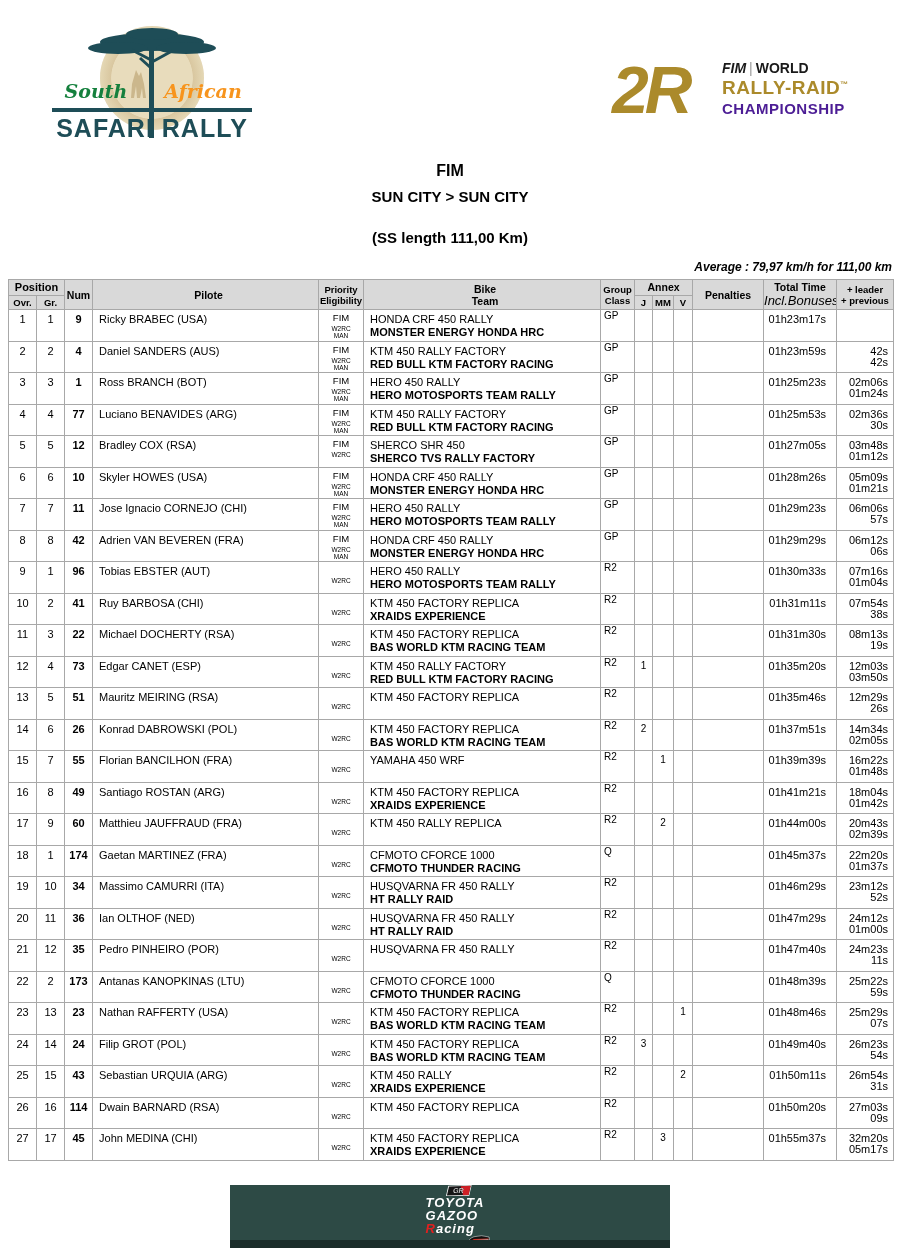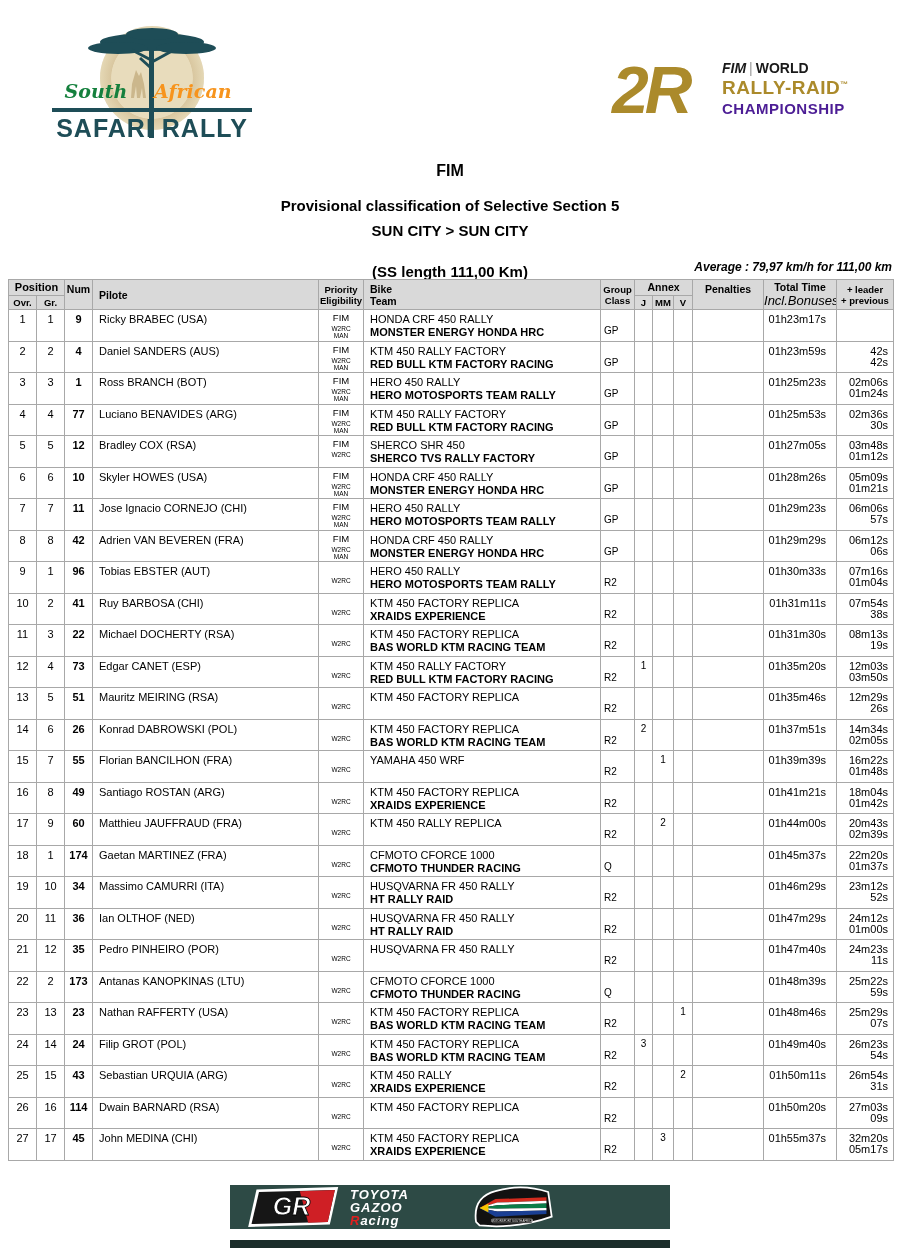--- a/index.html
+++ b/index.html
@@ -7,21 +7,21 @@
   body { position:relative; width:900px; height:1248px; overflow:hidden; }
 
   
   .logo-safari { position:absolute; left:52px; top:18px; width:200px; height:128px; }
   .safari-circle { position:absolute; left:48px; top:8px; width:104px; height:104px; border-radius:50%;
      background:radial-gradient(circle, #e8dcbc 55%, #d9c7a0 56%, #e4d7b4 70%, #d9c7a0 71%, #e8dcbc 85%); }
   .safari-tree { position:absolute; left:0; top:0; width:200px; height:128px; }
   .safari-south { position:absolute; left:2px; top:62px; width:84px; font-family:"DejaVu Serif", serif;
      font-style:italic; font-weight:bold; font-size:19px; color:#15803d; text-align:center; }
   .safari-african { position:absolute; right:0px; top:62px; width:98px; font-family:"DejaVu Serif", serif;
-     font-style:italic; font-weight:bold; font-size:19px; color:#f7941d; }
+     font-style:italic; font-weight:bold; font-size:19px; color:#f7941d; text-align:center; }
   .safari-bar { position:absolute; left:0; top:90px; width:200px; height:4px; background:#1e4d57; }
   .safari-name { position:absolute; left:0; top:96px; width:200px; text-align:center; font-size:25px;
      font-weight:bold; letter-spacing:1px; color:#1e4d57; }
 
   .logo-w2rc { position:absolute; left:612px; top:48px; width:240px; height:90px; }
   .w2rc-mark { position:absolute; left:0; top:2px; font-size:66px; line-height:80px; font-weight:bold;
      font-style:italic; color:#ab8a2b; letter-spacing:-4px; }
   .w2rc-text { position:absolute; left:110px; top:12px; }
   .w2rc-line1 { font-size:14px; font-weight:bold; color:#1a1a1a; }
   .w2rc-line1 .fim { font-style:italic; }
@@ -36,42 +36,42 @@
   .t-class { font-size:15px; font-weight:bold; margin-top:17px; }
   .t-route { font-size:15px; font-weight:bold; margin-top:8px; }
   .t-len   { font-size:15px; font-weight:bold; margin-top:24px; }
   .t-avg { position:absolute; right:8px; top:260px; font-size:12px; font-weight:bold; font-style:italic; }
 
   
   table { position:absolute; left:8px; top:279px; width:885px; border-collapse:collapse; table-layout:fixed; }
   th, td { border:1px solid #a8a8a8; overflow:hidden; }
   thead th { background:#d9d9d9; font-size:10.5px; vertical-align:middle; padding:1px 0; }
   .hp { font-size:11px; }
-  .h-left { text-align:left; padding-left:6px; }
-  .h-bottom { vertical-align:bottom; padding-bottom:14px; }
+  .h-left { text-align:center; padding-left:6px; }
+  .h-bottom { vertical-align:bottom; padding-bottom:8px; }
   .h-sub { font-size:9.5px; font-weight:bold; }
   .h-it { font-size:13px; font-style:italic; font-weight:normal; }
   tbody td { height:31.5px; vertical-align:top; font-size:11px; }
   .c-ovr, .c-gr { text-align:center; padding-top:3px; }
   .c-num { text-align:center; font-weight:bold; padding-top:3px; }
   .c-pilote { padding:3px 0 0 6px; }
   .c-priority { text-align:center; }
   .prio-main { height:13px; font-size:9.5px; padding-top:2px; }
   .prio-sub { font-size:6.5px; line-height:7px; padding-top:2px; }
   .bike-line { padding:3px 0 0 6px; height:15px; }
   .team-line { padding:1px 0 0 6px; font-weight:bold; }
-  .c-group { padding:15px 0 0 3px; font-size:10px; }
+  .c-group { padding:0 0 0 3px; font-size:10px; }
   .c-annex { text-align:center; padding-top:3px; font-size:10px; }
   .c-time { text-align:right; padding:3px 10px 0 0; }
   .c-gap div { text-align:right; padding-right:5px; height:14px; }
   .gap-l { padding-top:3px; }
 
   
-  .footer-band { position:absolute; left:230px; top:1185px; width:440px; height:44px; background:#2d4a45;
-     display:flex; align-items:center; }
+  .footer-band { position:absolute; left:230px; top:1185px; width:440px; height:63px; background:#2d4a45;
+     display:flex; align-items:center;flex-direction:column; }
   .footer-strip { position:absolute; left:230px; top:1240px; width:440px; height:8px; background:#1b2d2a; }
   .gr-badge { margin-left:18px; }
   .toyota-text { margin-left:10px; color:#fff; font-weight:bold; font-style:italic; font-size:13px;
      line-height:13px; letter-spacing:1px; }
   .toyota-text .red { color:#e02020; }
   .msa-badge { margin-left:58px; }
 </style>
 </head>
 <body>
 
@@ -98,21 +98,20 @@
     <div class="w2rc-line1">
       <span class="fim">FIM</span><span class="sep">|</span><span>WORLD</span>
     </div>
     <div class="w2rc-line2"><span>RALLY-RAID</span><sup>™</sup></div>
     <div class="w2rc-line3">CHAMPIONSHIP</div>
   </div>
 </div>
 
 <div class="title-block">
   <div class="t-fim">FIM</div>
-  <div class="t-class">Provisional classification of Selective Section 5</div>
   <div class="t-route">SUN CITY &gt; SUN CITY</div>
   <div class="t-len">(SS length 111,00 Km)</div>
 </div>
 <div class="t-avg">Average : 79,97 km/h for 111,00 km</div>
 
 <table>
   <colgroup>
     <col style="width:28px">
       <col style="width:28px">
       <col style="width:28px">

